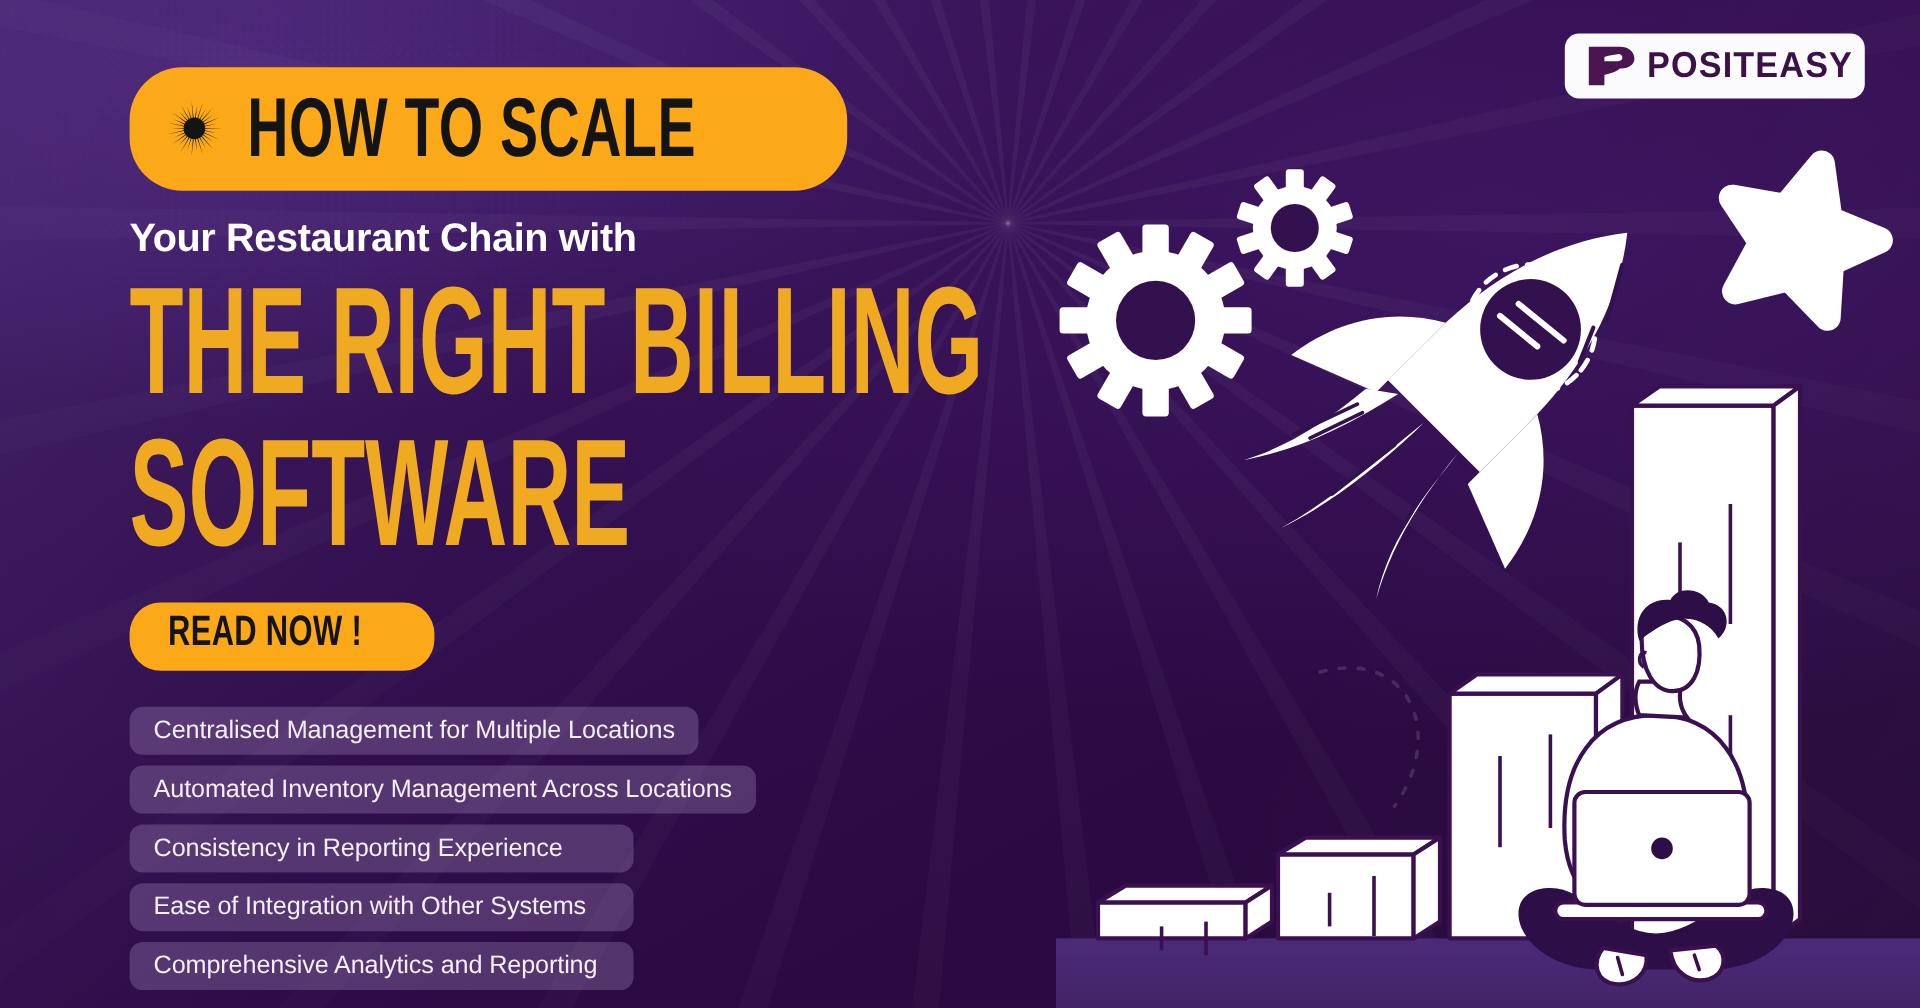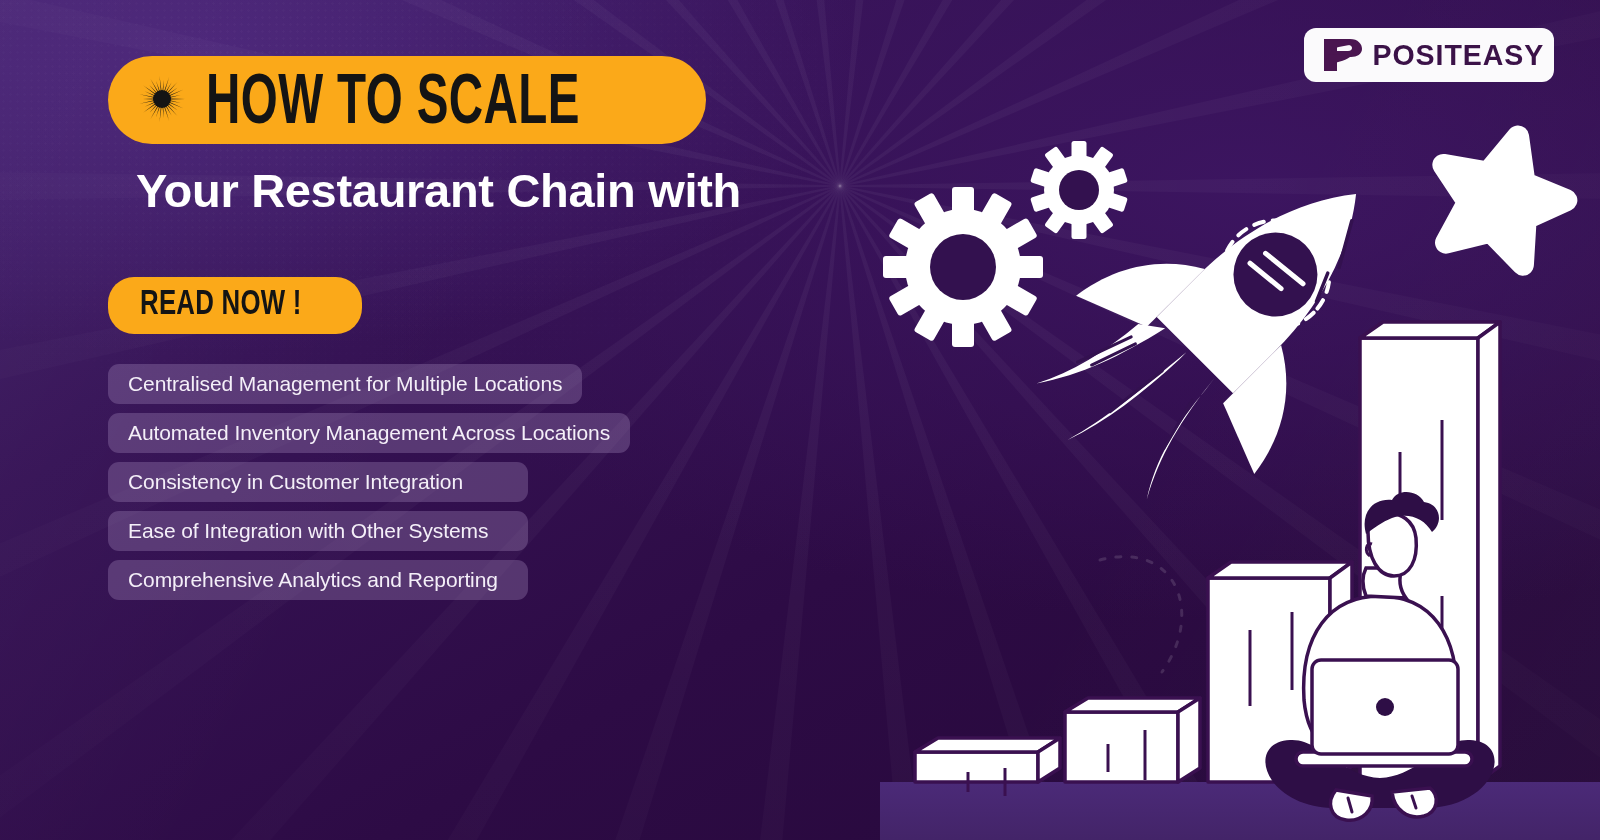--- a/index.html
+++ b/index.html
@@ -64,43 +64,42 @@
     z-index:6;
   }
 
   .badge{
     display:inline-flex;
     align-items:center;
     gap:20px;
     background:#FBA919;
     border-radius:44px;
     padding:12px 44px 14px 30px;
-    height:88px;
+    height:103px;
   }
   .badge-text{
     font-family:"Liberation Sans Narrow","Liberation Sans", sans-serif;
     font-weight:700;
     font-size:58px;
     line-height:1;
     letter-spacing:.5px;
     color:#141414;
     transform:scaleX(.82) scaleY(1.20);
     transform-origin:left center;
     white-space:nowrap;
   }
 
   .subhead{
     margin-top:22px;
-    font-size:47px;
+    font-size:33px;
     font-weight:600;
     color:#FFFFFF;
     letter-spacing:-.3px;
     line-height:1.05;
     white-space:nowrap;
-    margin-left:28px;
   }
 
   .headline{
     margin-top:8px;
     color:#EFAA22;
     font-family:"Liberation Sans Narrow","Liberation Sans", sans-serif;
     font-weight:700;
     font-size:92px;
     line-height:.97;
     letter-spacing:0px;
@@ -402,34 +401,38 @@
           <path d="M29.428372404369426,19.58041030869601 L39.371322893124,12.832080206443006 L29.880738900011693,20.203039374724924 Z" fill="#141414"></path>
           <path d="M30.228633808663307,20.805611032204055 L45.01154552577982,14.645057209256596 L30.54166314915779,21.508686442265656 Z" fill="#141414"></path>
           <path d="M30.756674027217528,22.170421881983703 L42.58480441394231,20.049677874462564 L30.9166853283032,22.92321586692817 Z" fill="#141414"></path>
           <circle cx="24" cy="24" r="9" fill="#141414"></circle>
         </svg>
       <span class="badge-text">HOW TO SCALE</span>
     </div>
 
     <div class="subhead">Your Restaurant Chain with</div>
 
+    <div class="headline">
+      <span class="hl-line">THE RIGHT BILLING</span>
+      <span class="hl-line hl2">SOFTWARE</span>
+    </div>
 
     <div class="cta">
       <span class="cta-text">READ NOW !</span>
     </div>
 
     <div class="features">
       <div class="pill">
         <span>Centralised Management for Multiple Locations</span>
       </div>
       <div class="pill">
         <span>Automated Inventory Management Across Locations</span>
       </div>
       <div class="pill">
-        <span>Consistency in Customer Integration</span>
+        <span>Consistency in Reporting Experience</span>
       </div>
       <div class="pill">
         <span>Ease of Integration with Other Systems</span>
       </div>
       <div class="pill">
         <span>Comprehensive Analytics and Reporting</span>
       </div>
     </div>
 
   </div>

